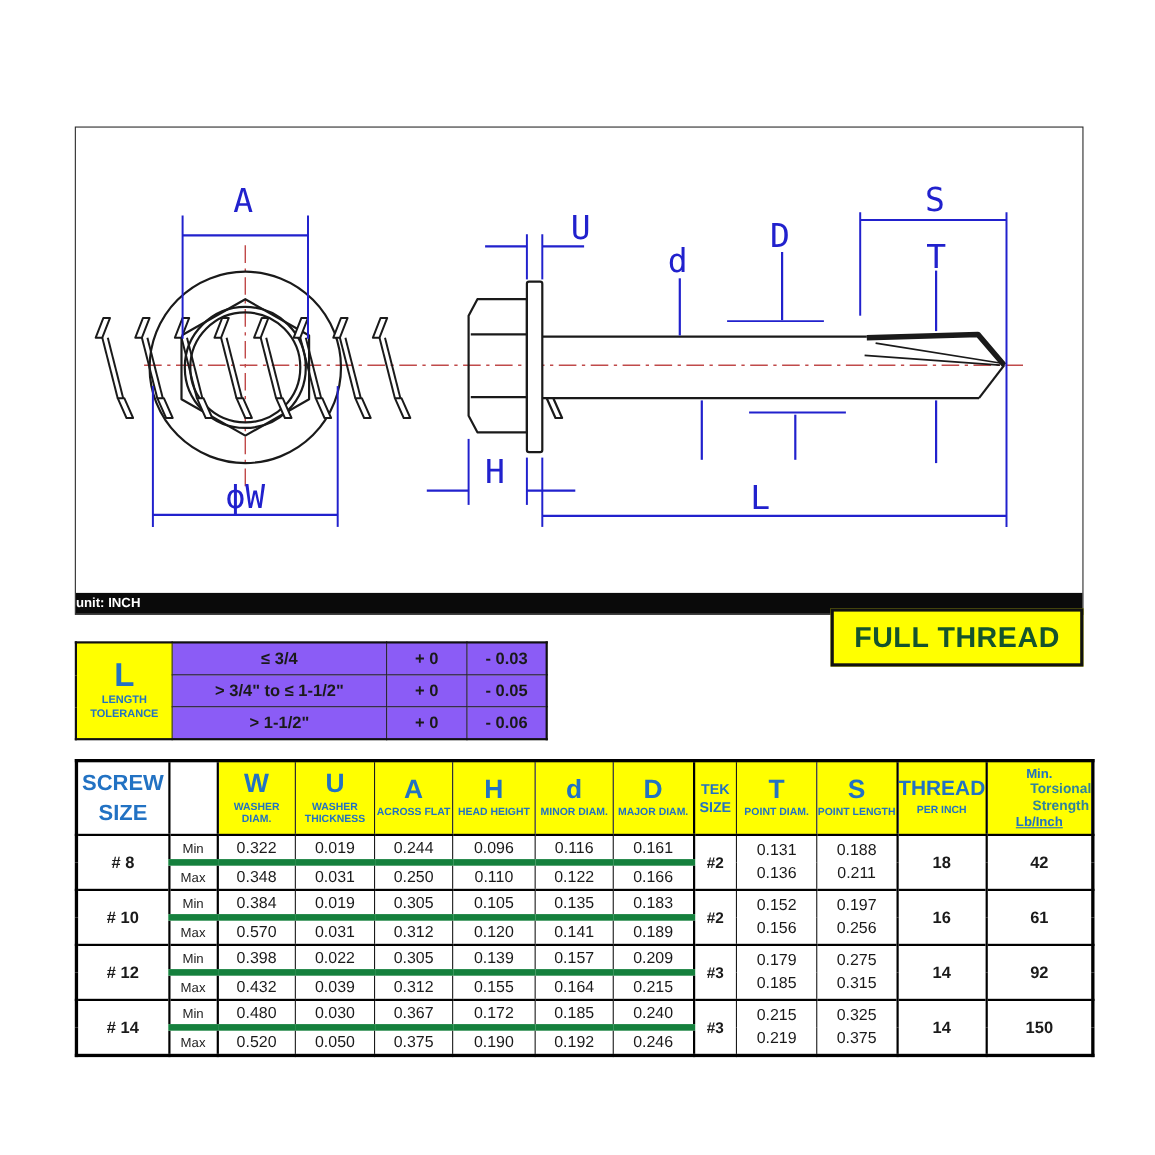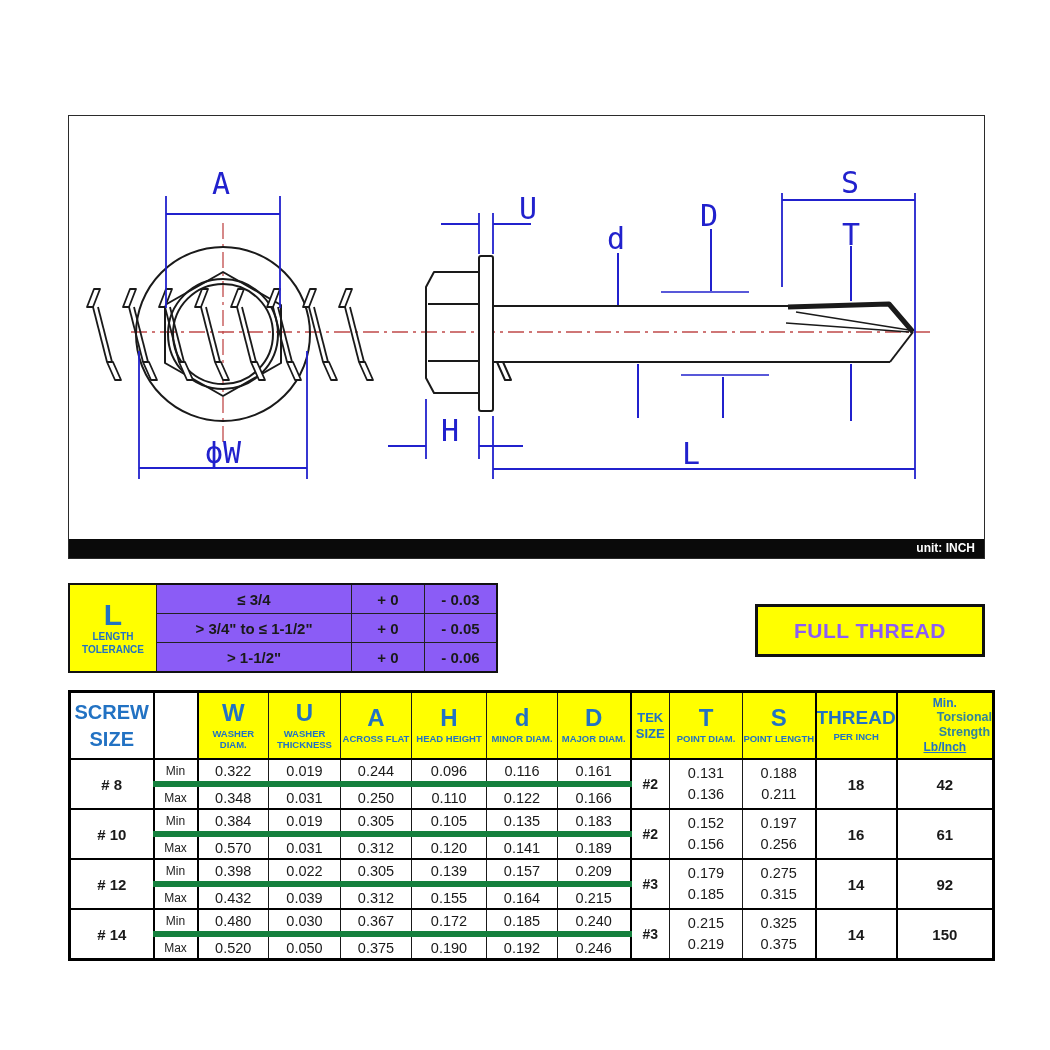--- a/index.html
+++ b/index.html
@@ -3,38 +3,38 @@
 <meta charset="utf-8">
 <style>
   html,body{margin:0;padding:0;background:#ffffff;}
   body{width:1050px;height:1050px;position:relative;font-family:"Liberation Sans",sans-serif;}
 
   
   .draw-frame{position:absolute;left:68px;top:115px;width:917px;height:444px;
     border:1.5px solid #2b2b2b;box-sizing:border-box;background:#fff;}
   .draw-frame svg{position:absolute;left:0;top:0;}
   .unit-bar{position:absolute;left:0;bottom:0;width:100%;height:19px;background:#0a0a0a;
-    color:#fff;font-size:12px;font-weight:bold;line-height:19px;text-align:right;
+    color:#fff;font-size:12px;font-weight:bold;line-height:19px;text-align:left;
     box-sizing:border-box;padding-right:9px;}
   .dimtext{fill:#2121cd;font-family:"DejaVu Sans Mono",monospace;font-size:30px;}
 
   
   .tol{position:absolute;left:68px;top:583px;border-collapse:collapse;table-layout:fixed;
     border:2.5px solid #111;}
   .tol td{border:1.4px solid #222;text-align:center;vertical-align:middle;
     font-size:15px;font-weight:700;color:#1a1a1a;height:26px;background:#8b5cf6;}
   .tol td.ycell{background:#ffff00;width:84px;}
   .tol .sym{color:#2272c3;font-size:30px;font-weight:700;line-height:30px;}
   .tol .symsub{color:#2272c3;font-size:10px;font-weight:700;line-height:13px;}
   .col-range{width:192px;} .col-plus{width:70px;} .col-minus{width:69px;}
 
   
-  .fullthread{position:absolute;left:755px;top:604px;width:230px;height:53px;background:#ffff00;
+  .fullthread{position:absolute;left:755px;top:553px;width:230px;height:53px;background:#ffff00;
     border:3px solid #111;box-sizing:border-box;display:flex;align-items:center;justify-content:center;
-    color:#8b5cf6;font-size:21px;font-weight:700;letter-spacing:.5px;}
+    color:#14532d;font-size:26px;font-weight:700;letter-spacing:.5px;}
 
   
   .spec{position:absolute;left:68px;top:690px;border-collapse:collapse;table-layout:fixed;
     border:3px solid #000;}
   .spec th,.spec td{border:1.6px solid #1a1a1a;padding:0;text-align:center;vertical-align:middle;
     overflow:hidden;background:#fff;}
   .spec thead th{height:65px;border-bottom:2.6px solid #000;}
   .spec .ycell{background:#ffff00;}
   .spec .screwsize{color:#2272c3;font-size:20px;font-weight:700;white-space:pre-line;line-height:1.35;}
   .spec .bigsym{color:#2272c3;font-size:24px;font-weight:700;line-height:24px;}

